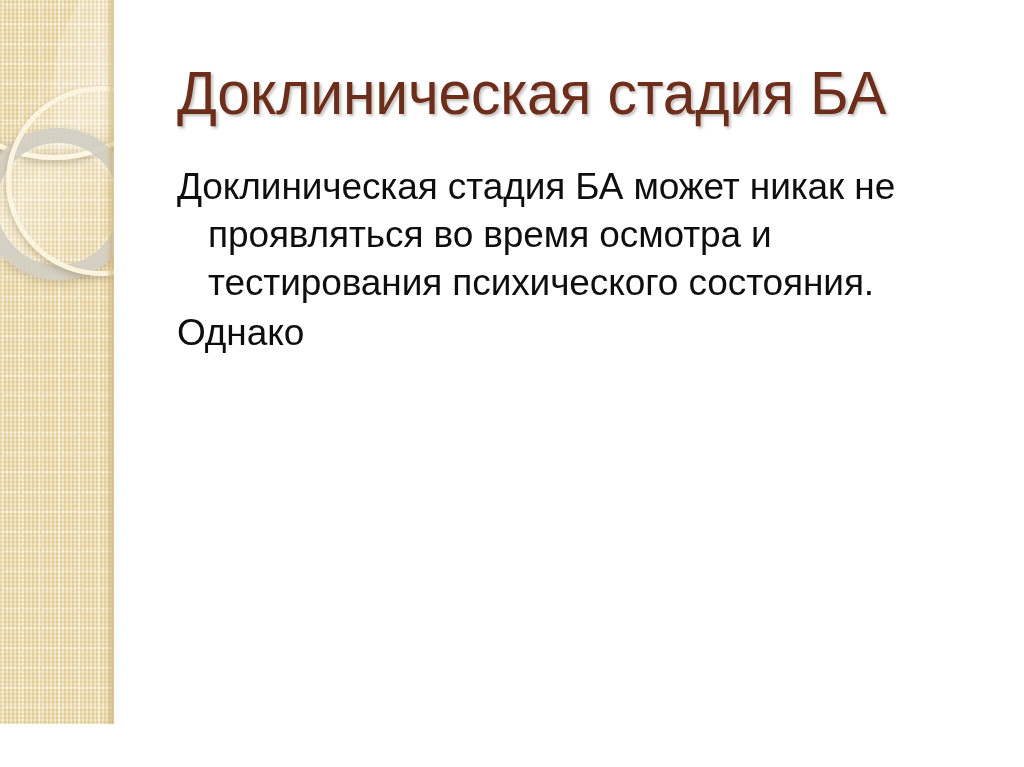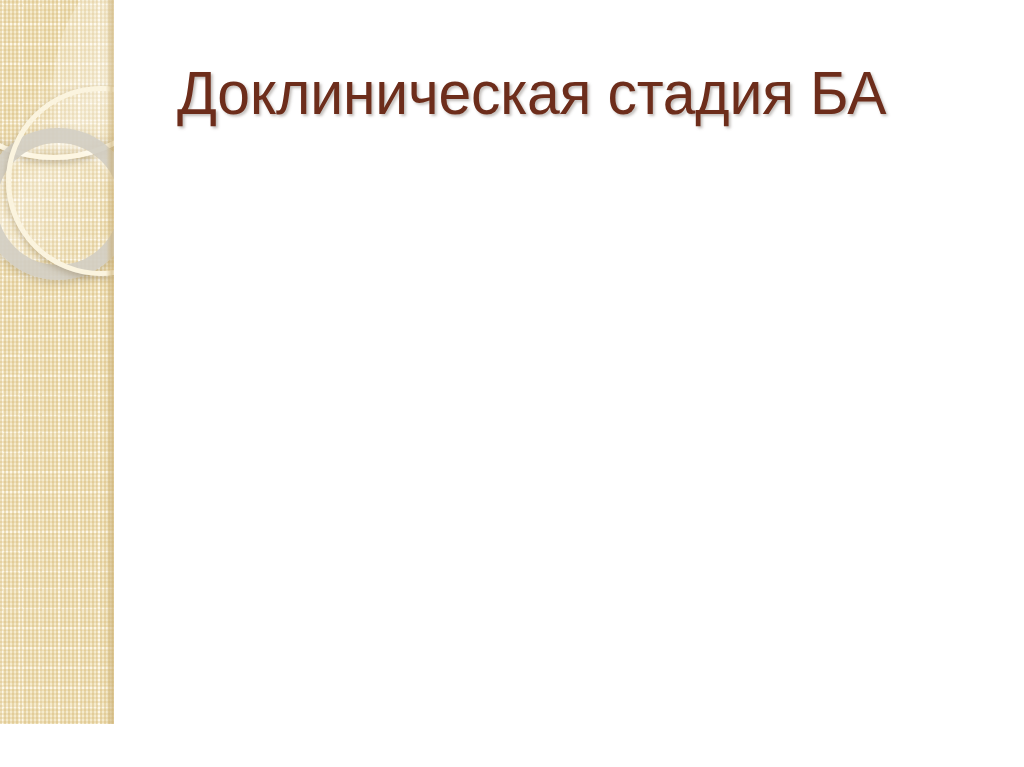--- a/index.html
+++ b/index.html
@@ -214,16 +214,18 @@
     <div class="ring-gray"></div>
     <div class="ring-cream-2"></div>
     <div class="sidebar-edge"></div>
   </div>
 
   <div class="content">
 
     <h1 class="slide-title">Доклиническая стадия БА</h1>
 
     <div class="body-block">
+      <p class="body-para hanging">Доклиническая стадия БА может никак не проявляться во время осмотра и тестирования психического состояния.</p>
+      <p class="body-para hanging">Однако</p>
     </div>
 
   </div>
 </div>
 
 </body></html>

